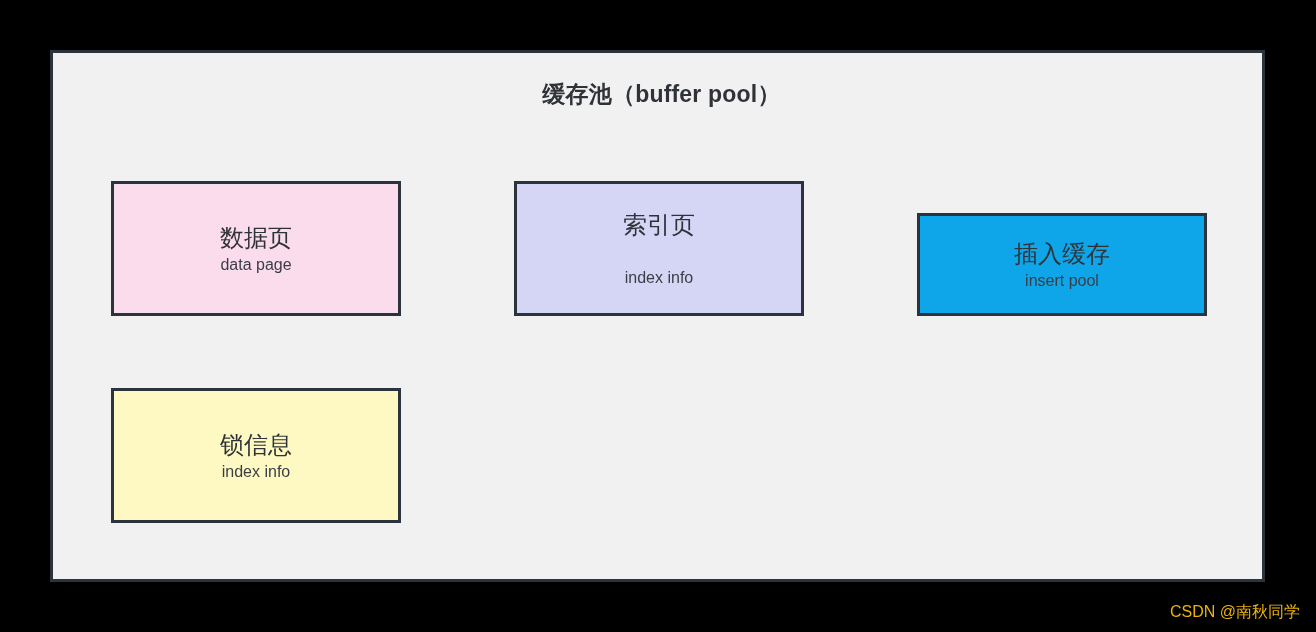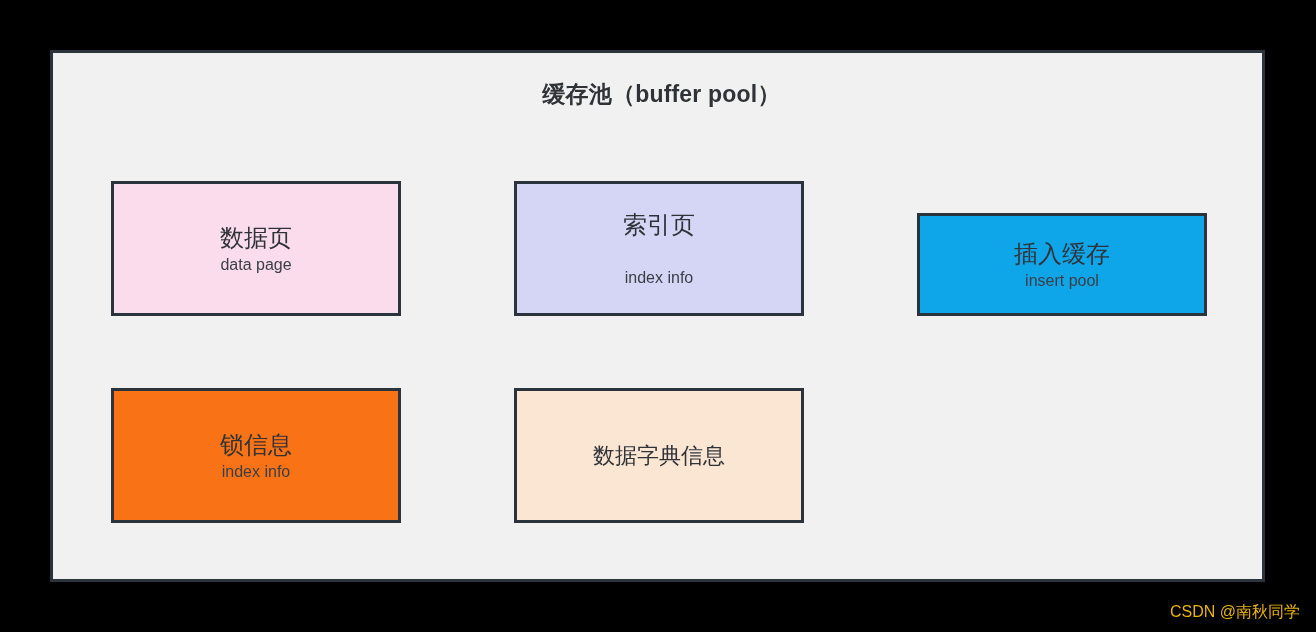--- a/index.html
+++ b/index.html
@@ -118,28 +118,24 @@
         <span class="line-cn">索引页</span>
         <span class="line-en">index info</span>
       </div>
 
       <div class="comp-box" style="background: #0ea5e9; border-color: rgb(43, 51, 61); margin-top: 32px;">
         <span class="line-cn">插入缓存</span>
         <span class="line-en">insert pool</span>
       </div>
 
 
-      <div class="comp-box" style="background: #f97316; border-color: rgb(43, 51, 61);">
+      <div class="comp-box" style="background: #fef9c3; border-color: rgb(43, 51, 61);">
         <span class="line-cn">锁信息</span>
         <span class="line-en">index info</span>
       </div>
 
-      <div class="comp-box single" style="background: rgb(251, 230, 212); border-color: rgb(43, 51, 61);">
-        <span class="line-cn">数据字典信息</span>
-
-      </div>
 
     </div>
   </div>
 
   <div class="watermark" style="color: #eab308;">CSDN @南秋同学</div>
 
 </div>
 
 </body></html>

